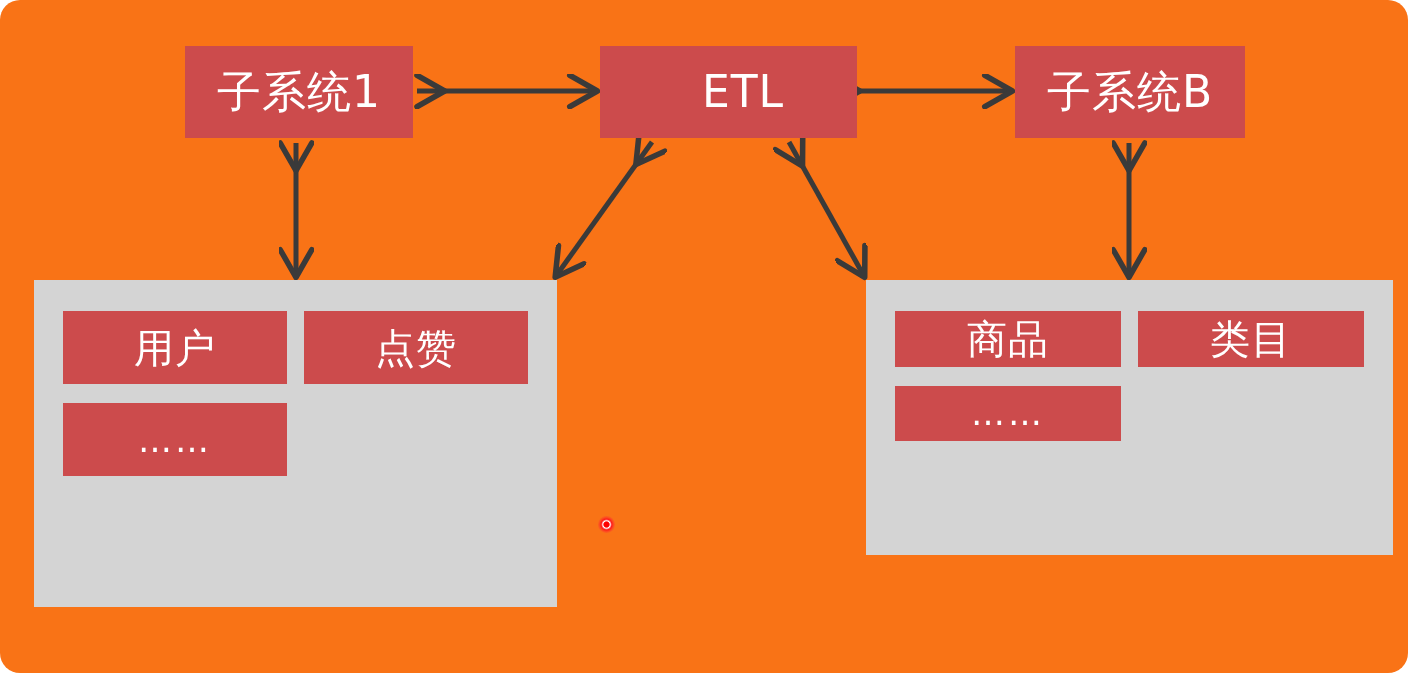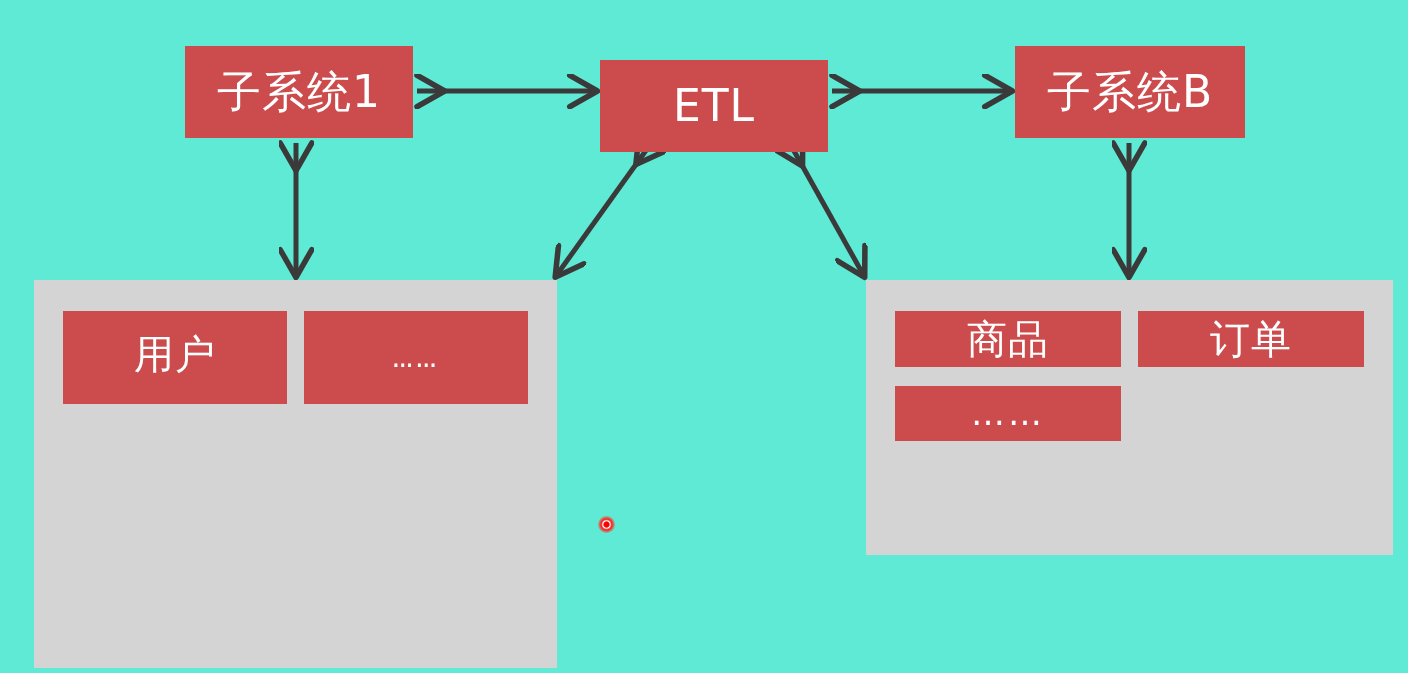--- a/index.html
+++ b/index.html
@@ -4,56 +4,57 @@
 <style>
   html, body {
     margin: 0;
     padding: 0;
     background: #ffffff;
   }
   #canvas {
     position: relative;
     width: 1408px;
     height: 673px;
-    background: #5eead4;
+    background: #f97316;
     font-family: "DejaVu Sans", "Liberation Sans", sans-serif;
     overflow: hidden;
+    border-radius: 20px;
   }
 
   
   .node-box {
     position: absolute;
     background: #cc4b4c;
     color: #ffffff;
     display: flex;
     align-items: center;
     justify-content: center;
     font-size: 44px;
     line-height: 1;
     letter-spacing: 1px;
     white-space: nowrap;
   }
 
   #node-sub1 { left: 185px; top: 46px; width: 228px; height: 92px; }
-  #node-etl  { left: 600px; top: 60px; width: 228px; height: 92px; }
+  #node-etl  { left: 600px; top: 46px; width: 228px; height: 92px; padding-left: 29px; }
   #node-subb { left: 1015px; top: 46px; width: 230px; height: 92px; }
 
   
   .store-container {
     position: absolute;
     background: #d4d4d4;
     display: grid;
     grid-template-columns: 1fr 1fr;
     grid-template-rows: 1fr 1fr 1fr;
     column-gap: 17px;
     row-gap: 19px;
     padding: 31px 29px 39px 29px;
     box-sizing: border-box;
   }
-  #store-left  { left: 34px;  top: 280px; width: 523px; height: 388px; font-family: Liberation Mono, monospace; }
+  #store-left  { left: 34px;  top: 280px; width: 523px; height: 327px; }
   #store-right { left: 866px; top: 280px; width: 527px; height: 275px; text-align: center; }
 
   .store-cell {
     background: #cc4b4c;
     color: #ffffff;
     display: flex;
     align-items: center;
     justify-content: center;
     font-size: 40px;
     line-height: 1;
@@ -121,24 +122,25 @@
   </svg>
 
   <div class="node-box" id="node-sub1">子系统1</div>
 
   <div class="node-box" id="node-etl">ETL</div>
 
   <div class="node-box" id="node-subb">子系统B</div>
 
   <div class="store-container" id="store-left">
     <div class="store-cell">用户</div>
+    <div class="store-cell">点赞</div>
     <div class="store-cell ellipsis">……</div>
   </div>
 
   <div class="store-container" id="store-right">
     <div class="store-cell">商品</div>
-    <div class="store-cell">订单</div>
+    <div class="store-cell">类目</div>
     <div class="store-cell ellipsis">……</div>
   </div>
 
   <div id="cursor-marker"></div>
 
 </div>
 
 </body></html>

